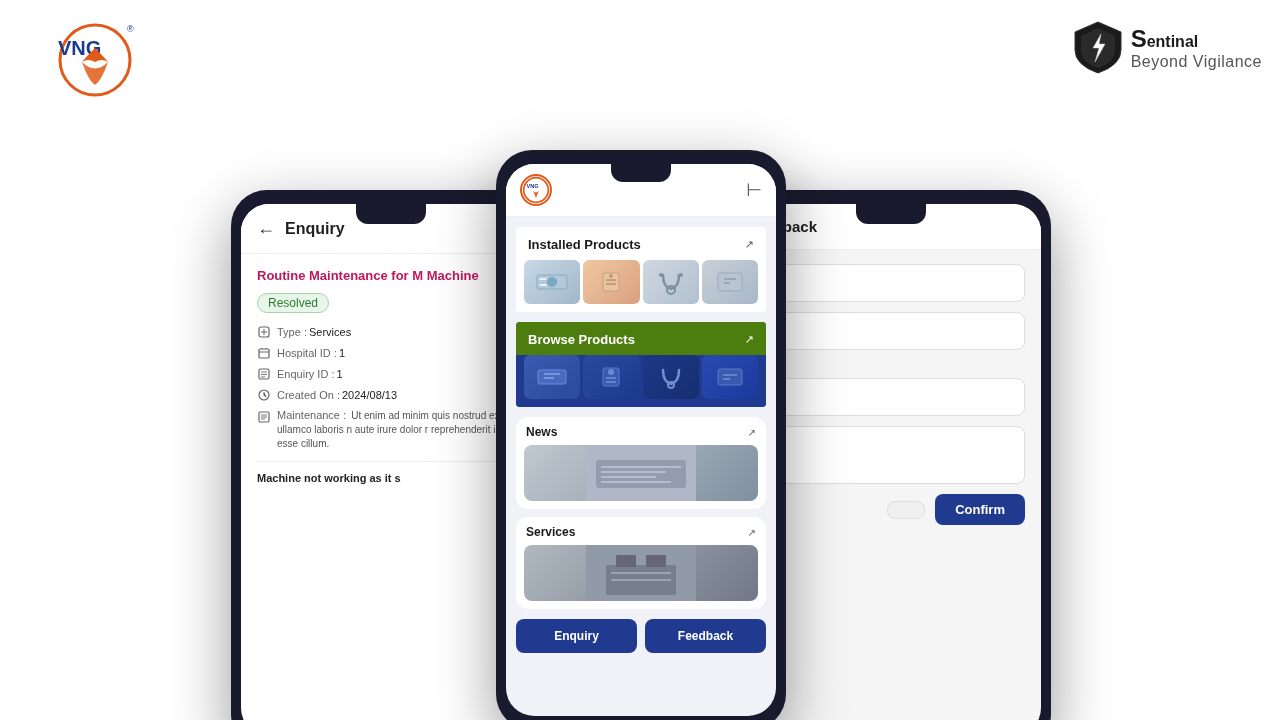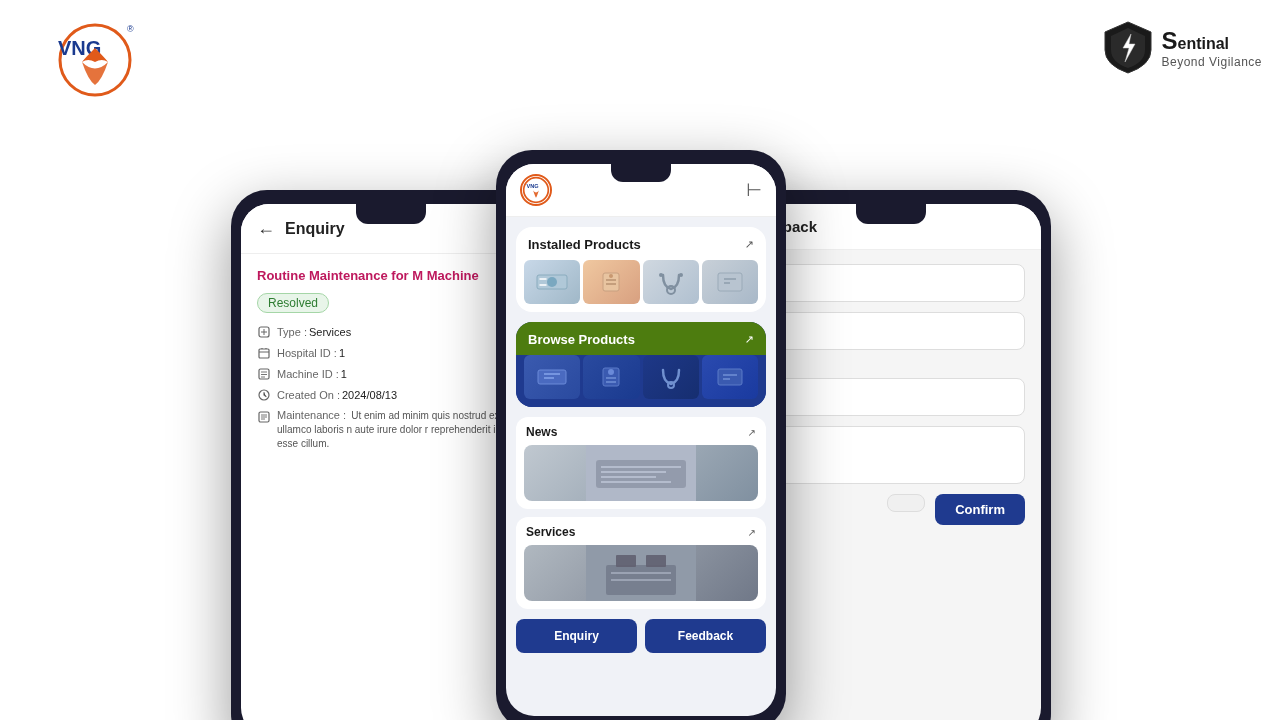--- a/index.html
+++ b/index.html
@@ -228,21 +228,21 @@
 
     .app-content {
       padding: 10px;
       overflow-y: auto;
       height: calc(100% - 56px);
     }
 
     
     .card-section {
       background: #fff;
-      border-radius: 16px;
+      border-radius: 4px;
       margin-bottom: 10px;
       overflow: hidden;
     }
 
     .card-header {
       display: flex;
       align-items: center;
       justify-content: space-between;
       padding: 10px 12px 8px;
     }
@@ -387,21 +387,21 @@
       padding: 10px 12px;
       margin-bottom: 10px;
       font-size: 12px;
       color: #999;
       height: 58px;
     }
 
     .confirm-row {
       display: flex;
       justify-content: flex-end;
-      align-items: flex-start;
+      align-items: center;
       gap: 10px;
       margin-top: 10px;
     }
 
     .cancel-btn {
       background: #f0f0f0;
       border: 1px solid #ddd;
       border-radius: 8px;
       padding: 8px 18px;
       font-size: 12px;
@@ -431,21 +431,21 @@
       height: 55px;
       margin-right: 8px;
     }
 
     .sentinal-text-group {
       display: flex;
       flex-direction: column;
     }
 
     .sentinal-tagline {
-      font-size: 12px;
+      font-size: 16px;
       color: #555;
       letter-spacing: 0.5px;
     }
 
     
     .img-medical-1 {
       background: linear-gradient(135deg, #c8d8e8 0%, #a0b8c8 100%);
     }
     .img-medical-2 {
       background: linear-gradient(135deg, #f0c8a0 0%, #d8a080 100%);
@@ -551,21 +551,21 @@
             </svg>
             <span class="detail-label">Hospital ID : </span>
             <span class="detail-value">1</span>
           </div>
 
           <div class="detail-row">
             <svg class="detail-icon" viewBox="0 0 14 14">
               <rect x="2" y="2" width="10" height="10" rx="1.5" fill="none" stroke="#666" stroke-width="1.2"></rect>
               <path d="M4 5 L10 5 M4 7.5 L10 7.5 M4 10 L8 10" stroke="#666" stroke-width="0.9"></path>
             </svg>
-            <span class="detail-label">Machine ID : </span>
+            <span class="detail-label">Enquiry ID : </span>
             <span class="detail-value">1</span>
           </div>
 
           <div class="detail-row">
             <svg class="detail-icon" viewBox="0 0 14 14">
               <circle cx="7" cy="7" r="5" fill="none" stroke="#666" stroke-width="1.2"></circle>
               <path d="M7 4.5 L7 7 L9 8.5" stroke="#666" stroke-width="1.2" stroke-linecap="round"></path>
             </svg>
             <span class="detail-label">Created On : </span>
             <span class="detail-value">2024/08/13</span>
@@ -575,20 +575,21 @@
             <svg class="detail-icon" viewBox="0 0 14 14" style="margin-top:1px;">
               <rect x="2" y="2" width="10" height="10" rx="1.5" fill="none" stroke="#666" stroke-width="1.2"></rect>
               <path d="M4 5 L10 5 M4 7 L10 7 M4 9 L8 9" stroke="#666" stroke-width="0.9"></path>
             </svg>
             <div>
               <span class="desc-label">Maintenance : </span>
               <span class="desc-text">Ut enim ad minim quis nostrud exe ullamco laboris n aute irure dolor r reprehenderit in velit esse cillum.</span>
             </div>
           </div>
 
+          <div class="machine-note">Machine not working as it s</div>
         </div>
       </div>
     </div>
   </div>
 
   <div class="phone phone-center">
     <div class="phone-notch phone-notch-center"></div>
     <div class="phone-screen">
       <div class="center-screen">
 

